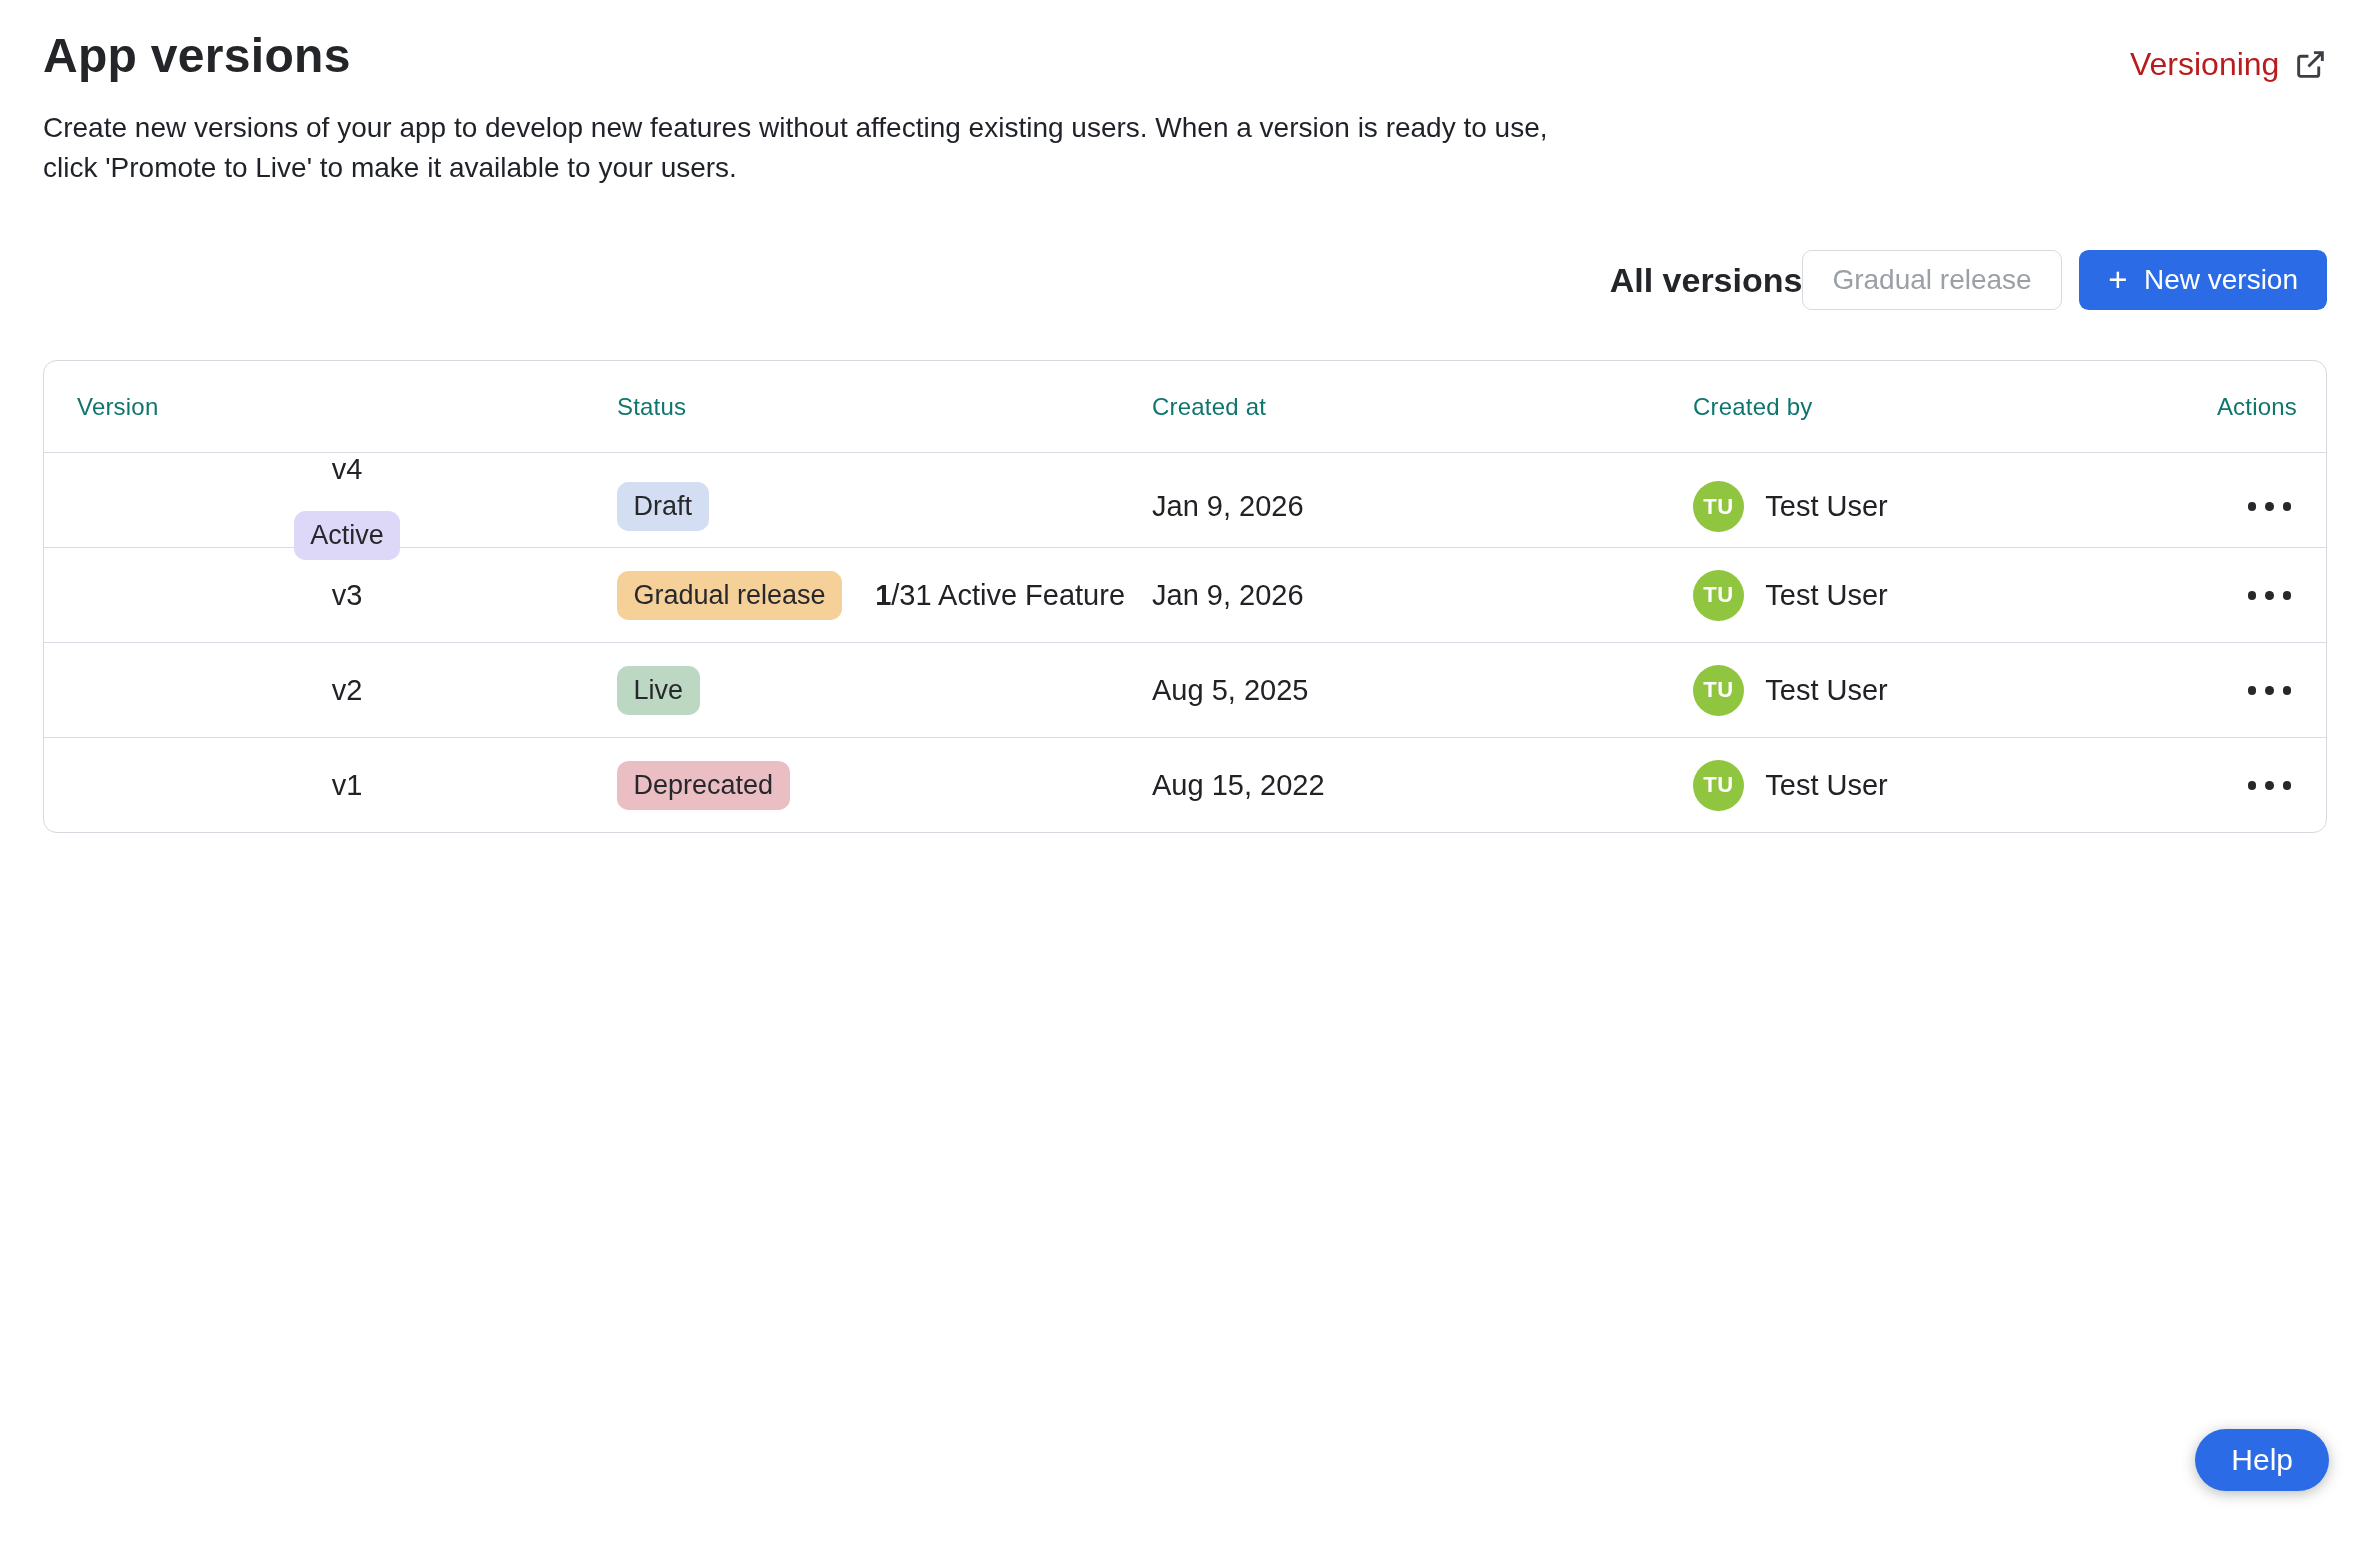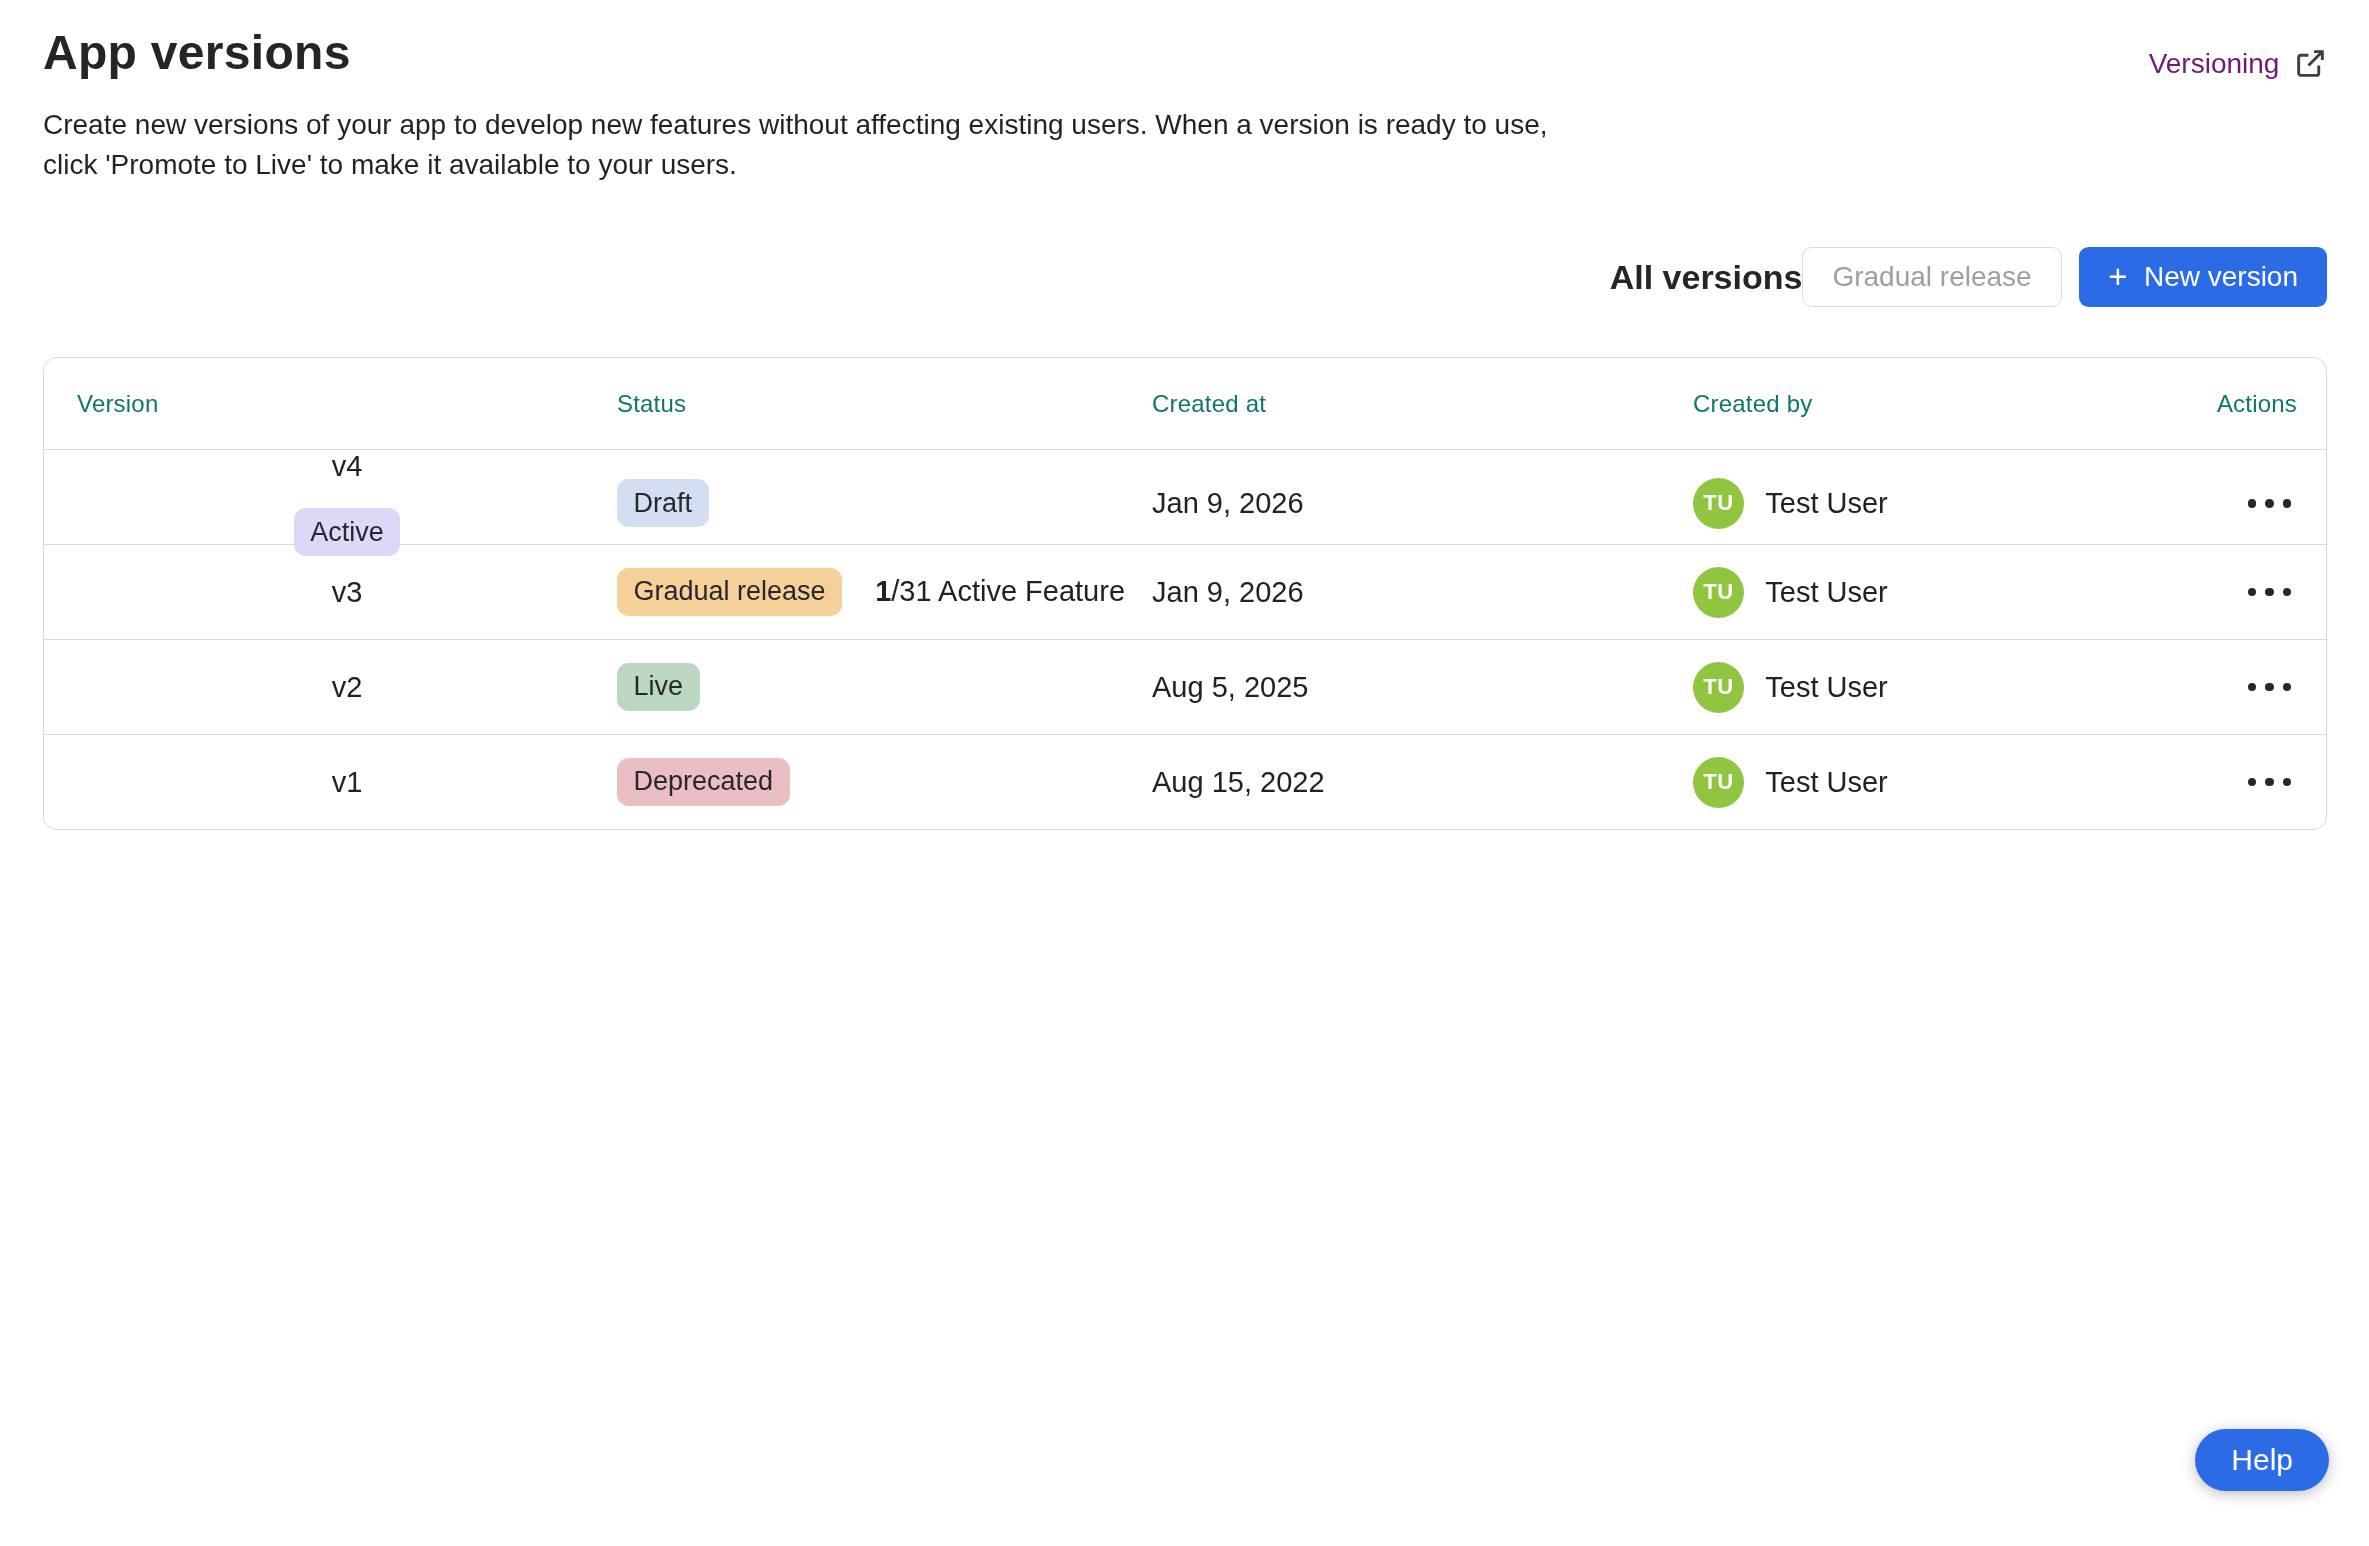--- a/index.html
+++ b/index.html
@@ -7,21 +7,21 @@
     width:2370px;height:1547px;overflow:hidden;position:relative;
     background:#ffffff;font-family:"Liberation Sans",sans-serif;
     -webkit-font-smoothing:antialiased;color:#1f2228;
   }
   .page{padding:0 43px;position:relative;height:100%;box-sizing:border-box;}
 
   
   .page-header{display:flex;justify-content:space-between;align-items:flex-end;padding-top:25px;}
   .page-title{font-size:48px;font-weight:700;color:#232529;margin:0;letter-spacing:0.3px;}
   .versioning-link{display:flex;align-items:center;gap:14.6px;margin-top:21.3px;cursor:pointer;text-decoration:none;}
-  .versioning-label{font-size:28px;color:#701a75;}
+  .versioning-label{font-size:32px;color:#b91c1c;}
   .ext-icon{width:33px;height:33px;display:block;}
   .page-desc{margin:25px 0 0 0;font-size:28px;line-height:40px;color:#1f2228;max-width:1553px;}
 
   
   .section-row{margin-top:62px;display:flex;justify-content:flex-end;align-items:center;}
   .section-title{font-size:34px;font-weight:700;color:#232529;margin:0;}
   .section-buttons{display:flex;gap:17.5px;align-items:center;}
   .btn{font-family:"Liberation Sans",sans-serif;font-size:28px;height:60px;border-radius:9.7px;
        display:flex;align-items:center;cursor:pointer;box-sizing:border-box;}
   .btn-outline{background:#ffffff;border:1.9px solid #d7dade;color:#9aa0a6;padding:0 29px;}

